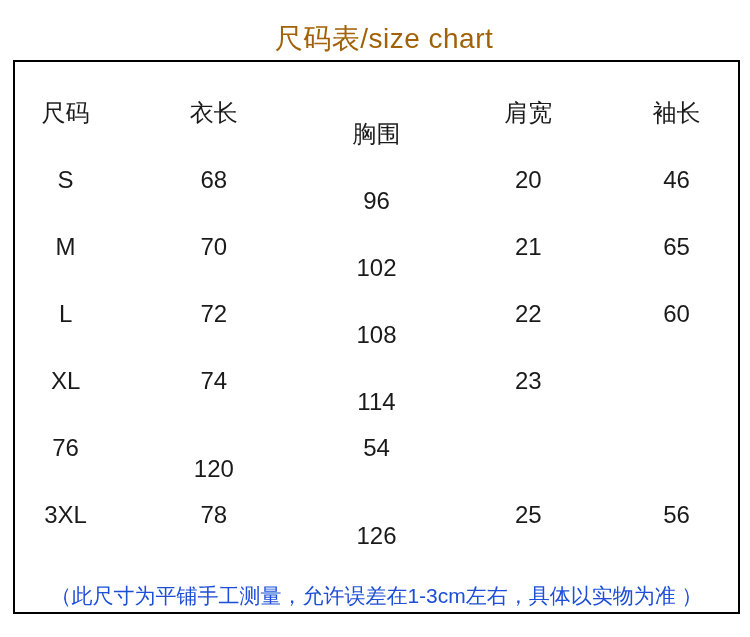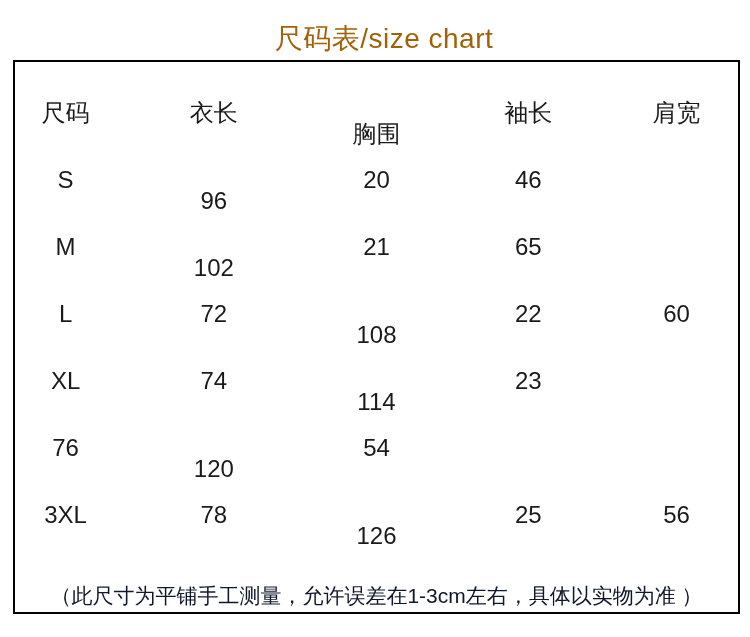--- a/index.html
+++ b/index.html
@@ -67,50 +67,52 @@
     height: 67px;
     flex: 0 0 67px;
     display: flex;
     align-items: center;
     justify-content: center;
   }
   .footnote {
     font-size: 21px;
     text-align: left;
     white-space: nowrap;
-    color: #0f172a;
+    color: #1d4ed8;
     margin-top: 28px;
   }
 </style>
 </head>
 <body>
 
 <div class="page">
 
   <h1 class="title">尺码表/size chart</h1>
 
   <div class="table-box">
 
     <div class="row">
       <div class="cell c1">尺码</div>
       <div class="cell c2">衣长</div>
       <div class="cell c3">胸围</div>
+      <div class="cell c5">肩宽</div>
       <div class="cell c4">袖长</div>
-      <div class="cell c5">肩宽</div>
     </div>
 
     <div class="row">
       <div class="cell c1">S</div>
+      <div class="cell c2">68</div>
       <div class="cell c3">96</div>
       <div class="cell c4">20</div>
       <div class="cell c5">46</div>
     </div>
 
     <div class="row">
       <div class="cell c1">M</div>
+      <div class="cell c2">70</div>
       <div class="cell c3">102</div>
       <div class="cell c4">21</div>
       <div class="cell c5">65</div>
     </div>
 
     <div class="row">
       <div class="cell c1">L</div>
       <div class="cell c2">72</div>
       <div class="cell c3">108</div>
       <div class="cell c4">22</div>

